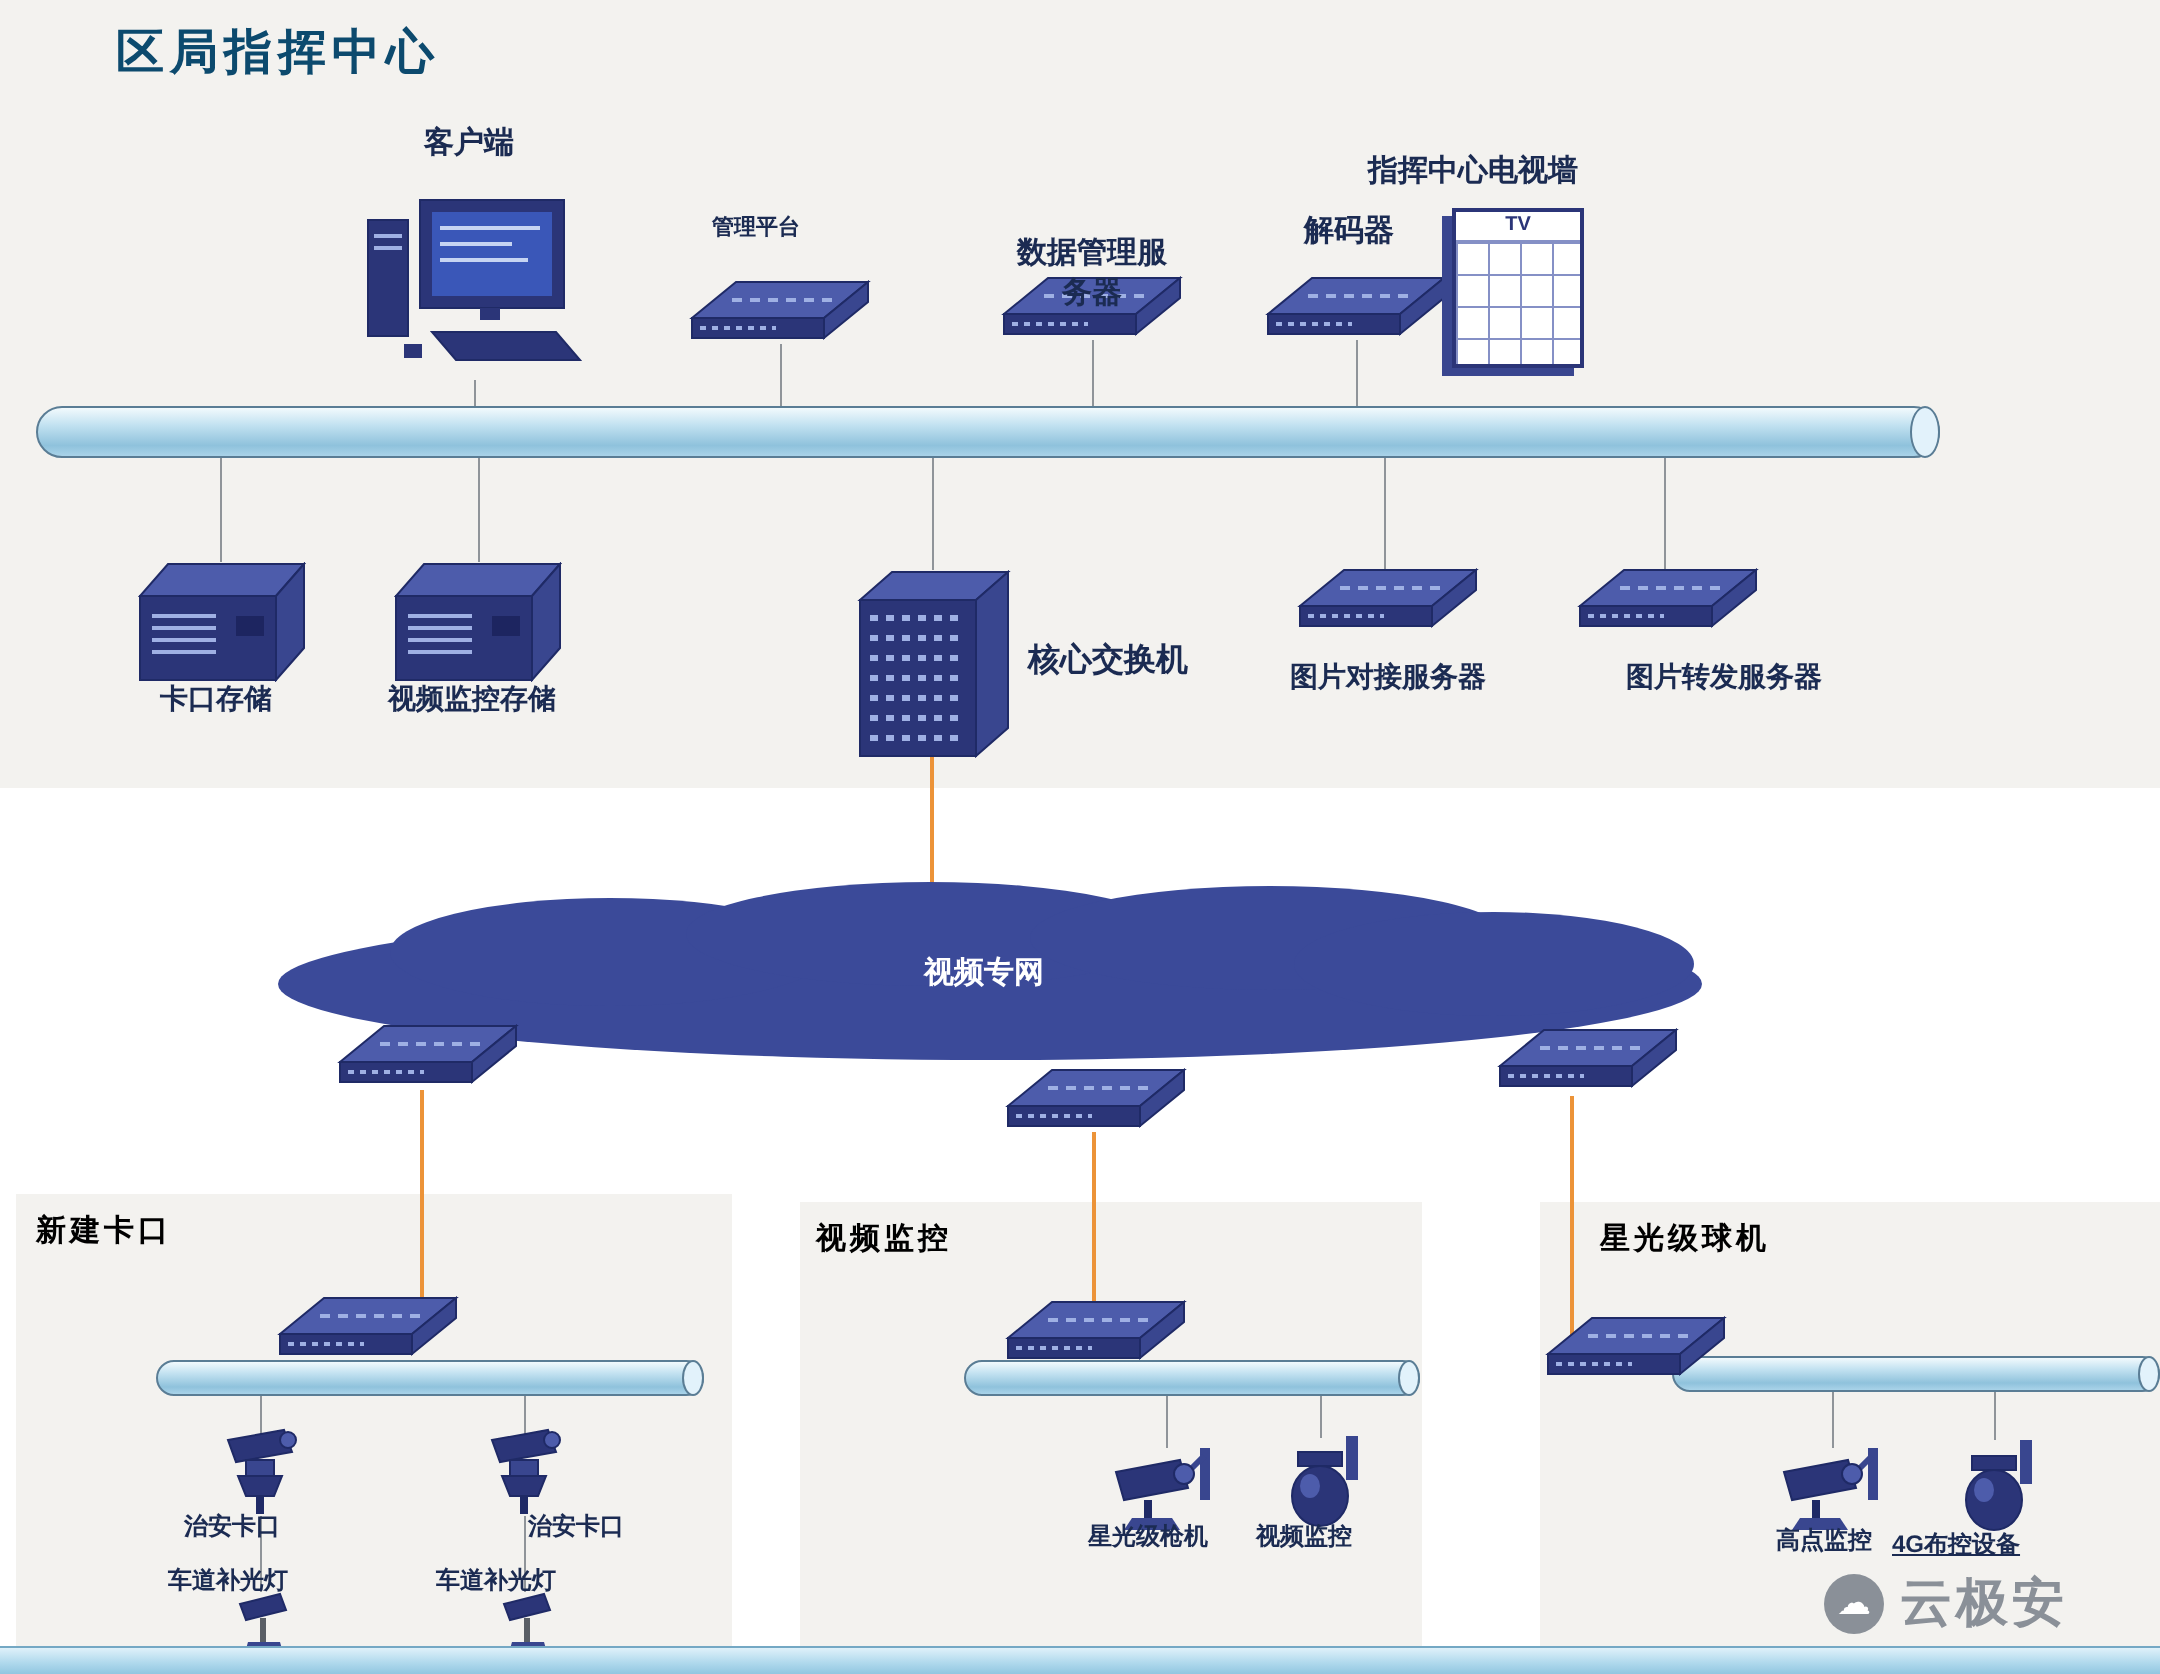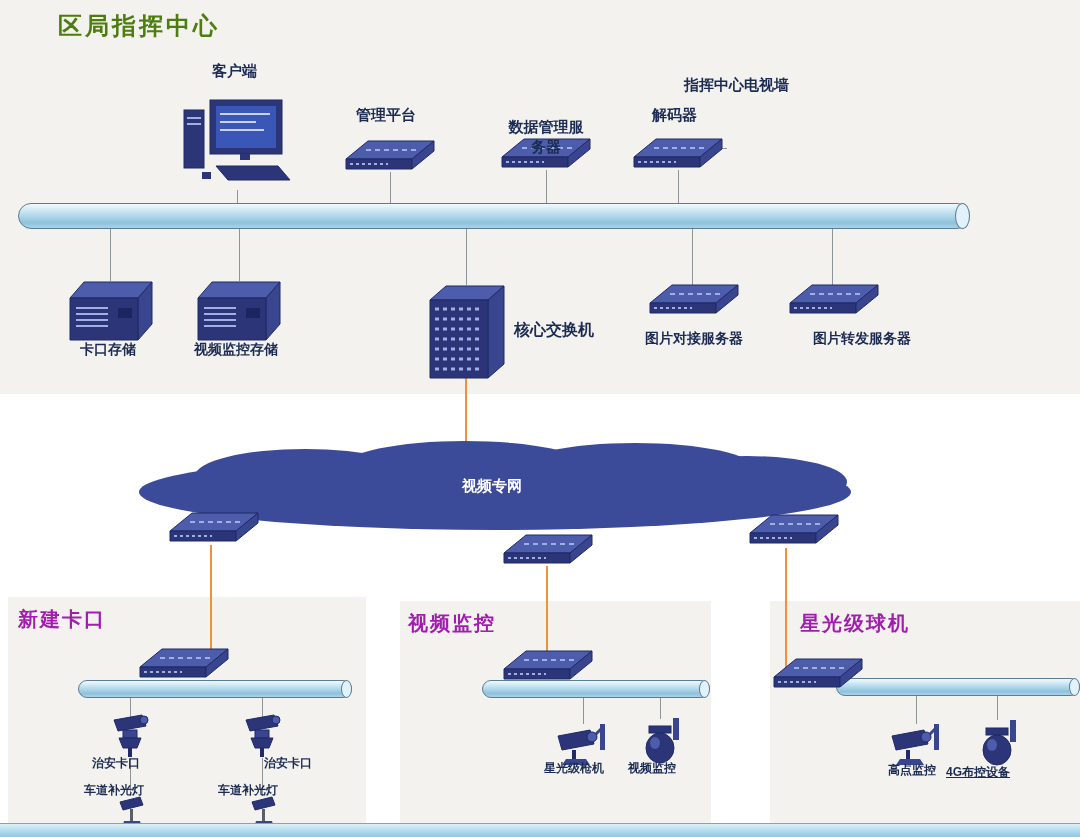--- a/index.html
+++ b/index.html
@@ -4,22 +4,22 @@
 <style>
   html,body{margin:0;padding:0;background:#ffffff;}
   .canvas{
     position:relative;width:1080px;height:837px;background:#ffffff;
     font-family:"Liberation Sans","DejaVu Sans",sans-serif;overflow:hidden;
   }
   .panel{position:absolute;background:#f3f2ef;}
   .lbl{position:absolute;font-weight:700;color:#1b2b52;font-size:14px;white-space:nowrap;z-index:6;}
   .lbl-sm{font-size:12px;}
   .lbl.wrap{white-space:normal;text-align:center;width:80px;line-height:1.3;}
-  .title-main{position:absolute;font-size:24px;font-weight:800;color:#4d7c0f;letter-spacing:3px;z-index:6;}
-  .title-sec{position:absolute;font-size:20px;font-weight:800;color:#a21caf;letter-spacing:2px;z-index:6;}
+  .title-main{position:absolute;font-size:24px;font-weight:800;color:#0c4a6e;letter-spacing:3px;z-index:6;}
+  .title-sec{position:absolute;font-size:15px;font-weight:800;color:#000000;letter-spacing:2px;z-index:6;}
   .vline{position:absolute;width:1px;background:#8f9499;z-index:2;}
   .hline{position:absolute;height:1px;background:#8f9499;z-index:2;}
   .oline{position:absolute;width:2px;background:#ec9338;z-index:2;}
   .bus{
     position:absolute;height:26px;border-radius:13px;z-index:3;
     background:linear-gradient(180deg,#f2fafd 0%,#c3e2f1 35%,#8fc2dc 78%,#a9d3e9 100%);
     border:1.5px solid #5a7d95;box-sizing:border-box;
   }
   .bus::after{
     content:"";position:absolute;right:-1px;top:-1px;width:15px;height:calc(100% + 2px);
@@ -152,32 +152,36 @@
   <div class="bus" style="left:18px;top:203px;width:952px;"></div>
 
   <svg class="dev" style="left:182px;top:94px;" width="112" height="96">
       <use href="#workstation"></use>
     </svg>
   <div class="lbl" style="left:212px;top:62px;font-size:15px;">客户端</div>
 
   <svg class="dev" style="left:344px;top:140px;" width="92" height="34">
       <use href="#iso-switch"></use>
     </svg>
-  <div class="lbl" style="left:356px;top:106px;font-size:15px;">管理平台</div>
+  <div class="lbl" style="left:356px;top:106px;font-size:11px;">管理平台</div>
 
   <svg class="dev" style="left:500px;top:138px;" width="92" height="34">
       <use href="#iso-switch"></use>
     </svg>
   <div class="lbl wrap" style="left:506px;top:88px;font-size:15px;margin-top:29px;">数据管理服务器</div>
 
   <svg class="dev" style="left:632px;top:138px;" width="92" height="34">
       <use href="#iso-switch"></use>
     </svg>
   <div class="lbl" style="left:652px;top:106px;font-size:15px;">解码器</div>
 
+  <div class="tv-wall" style="left:726px;top:104px;">
+    <div class="tv-label">TV</div>
+    <div class="tv-grid"></div>
+  </div>
   <div class="lbl" style="left:684px;top:76px;font-size:15px;">指挥中心电视墙</div>
 
   <svg class="dev" style="left:68px;top:281px;" width="86" height="60">
       <use href="#storage-box"></use>
     </svg>
   <div class="lbl" style="left:80px;top:341px;">卡口存储</div>
 
   <svg class="dev" style="left:196px;top:281px;" width="86" height="60">
       <use href="#storage-box"></use>
     </svg>
@@ -284,16 +288,20 @@
   <svg class="dev" style="left:890px;top:722px;" width="56" height="44">
       <use href="#bullet-cam"></use>
     </svg>
   <div class="lbl lbl-sm" style="left:888px;top:762px;">高点监控</div>
 
   <svg class="dev" style="left:974px;top:718px;" width="46" height="52">
       <use href="#dome-cam"></use>
     </svg>
   <div class="lbl lbl-sm" style="left:946px;top:764px;text-decoration:underline;">4G布控设备</div>
 
+  <div class="watermark" style="left:912px;top:784px;">
+    <span class="cloud-logo"></span>
+    <span class="watermark-text">云极安</span>
+  </div>
 
   <div class="bottom-bar"></div>
 
 </div>
 
 </body></html>

